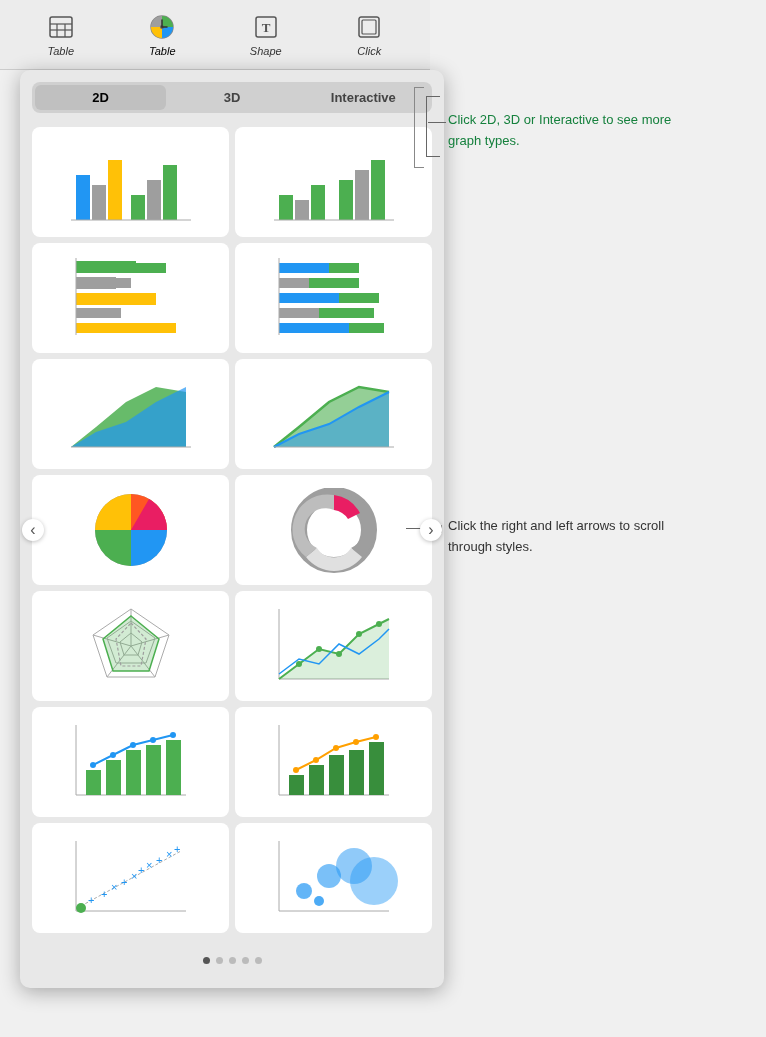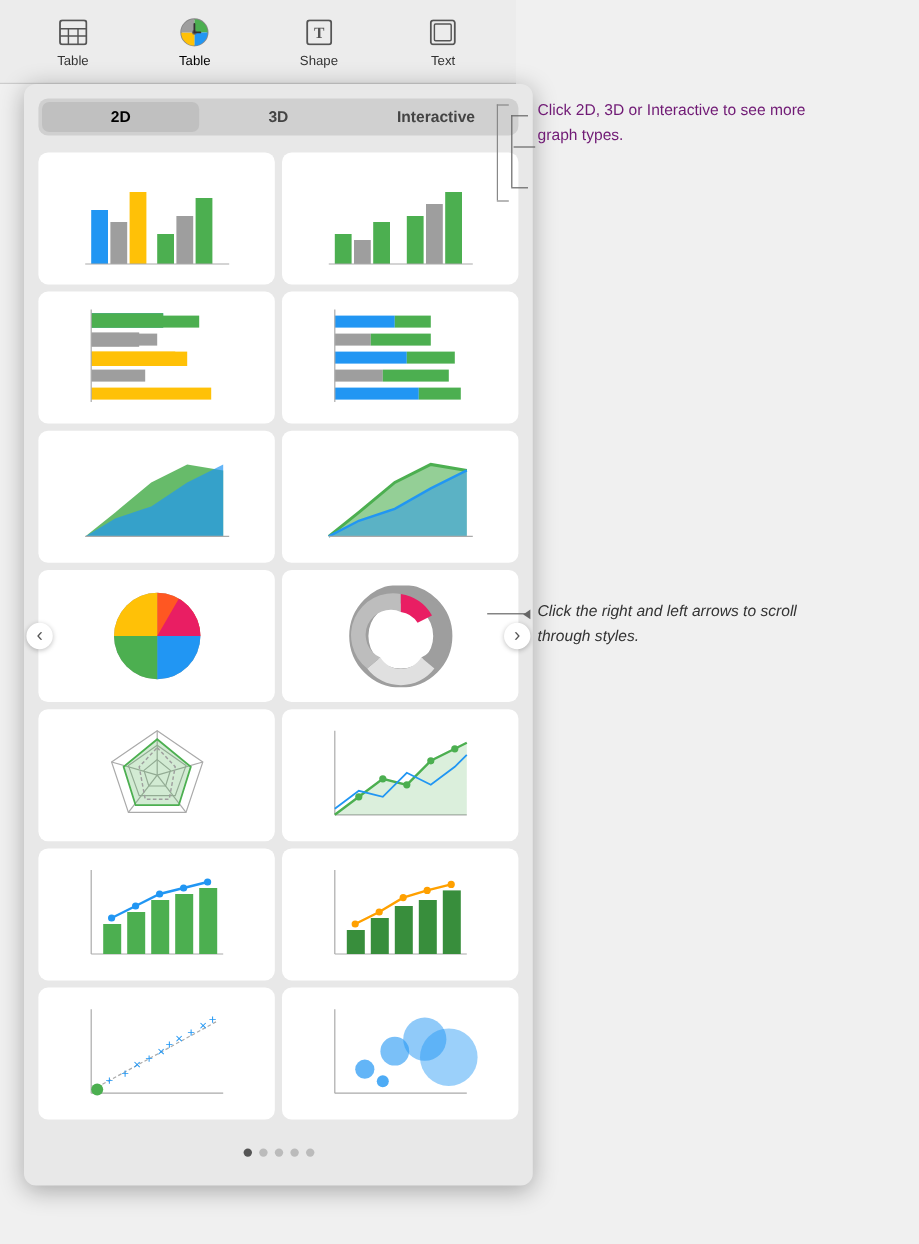--- a/index.html
+++ b/index.html
@@ -37,20 +37,21 @@
     .toolbar-item .icon-area {
       width: 28px;
       height: 28px;
       display: flex;
       align-items: center;
       justify-content: center;
     }
     .toolbar-item .label {
       font-size: 11px;
       color: #333;
+      font-style: italic;
     }
     .toolbar-item.active .label {
       color: #000;
     }
 
     
     .panel {
       position: absolute;
       top: 70px;
       left: 20px;
@@ -194,21 +195,21 @@
     <span class="label">Shape</span>
   </div>
 
   <div class="toolbar-item">
     <div class="icon-area">
       <svg width="22" height="22" viewBox="0 0 22 22">
         <rect x="1" y="1" width="20" height="20" rx="2" fill="none" stroke="#555" stroke-width="1.5" stroke-dasharray="2,0"></rect>
         <rect x="4" y="4" width="14" height="14" rx="1" fill="none" stroke="#555" stroke-width="1.2"></rect>
       </svg>
     </div>
-    <span class="label">Text</span>
+    <span class="label">Click</span>
   </div>
 
 </div>
 
 <div class="panel">
 
   <div class="tab-bar">
     <div class="tab active">2D</div>
     <div class="tab">3D</div>
     <div class="tab">Interactive</div>
@@ -468,24 +469,24 @@
 
 <div style="position:absolute; top:82px; left:448px;">
 
   <div style="position:absolute; left:-22px; top:14px; width:1px; height:60px; background:#666;"></div>
   <div style="position:absolute; left:-22px; top:14px; width:14px; height:1px; background:#666;"></div>
   <div style="position:absolute; left:-22px; top:74px; width:14px; height:1px; background:#666;"></div>
 
   <div style="position:absolute; left:-34px; top:5px; width:1px; height:80px; background:#888;"></div>
   <div style="position:absolute; left:-34px; top:5px; width:10px; height:1px; background:#888;"></div>
   <div style="position:absolute; left:-34px; top:85px; width:10px; height:1px; background:#888;"></div>
-  <div style="font-size:13px; color:#701a75; line-height:1.6; max-width:240px;">Click 2D, 3D or Interactive to see more graph types.</div>
+  <div style="font-size:13px; color:#15803d; line-height:1.6; max-width:240px;margin-top:28px;">Click 2D, 3D or Interactive to see more graph types.</div>
 </div>
 
 <div style="position:absolute; top:122px; left:428px; width:18px; height:1px; background:#666;"></div>
 
-<div style="position:absolute; top:499px; left:448px;font-style:italic;">
+<div style="position:absolute; top:516px; left:448px;">
 
   <div style="position:absolute; left:-42px; top:12px; width:32px; height:1px; background:#666;"></div>
 
   <div style="position:absolute; left:-12px; top:9px; border-top:4px solid transparent; border-bottom:4px solid transparent; border-right:6px solid #666; width:0; height:0;"></div>
   <div style="font-size:13px; color:#333; line-height:1.6; max-width:240px;">Click the right and left arrows to scroll through styles.</div>
 </div>
 
 </body></html>

